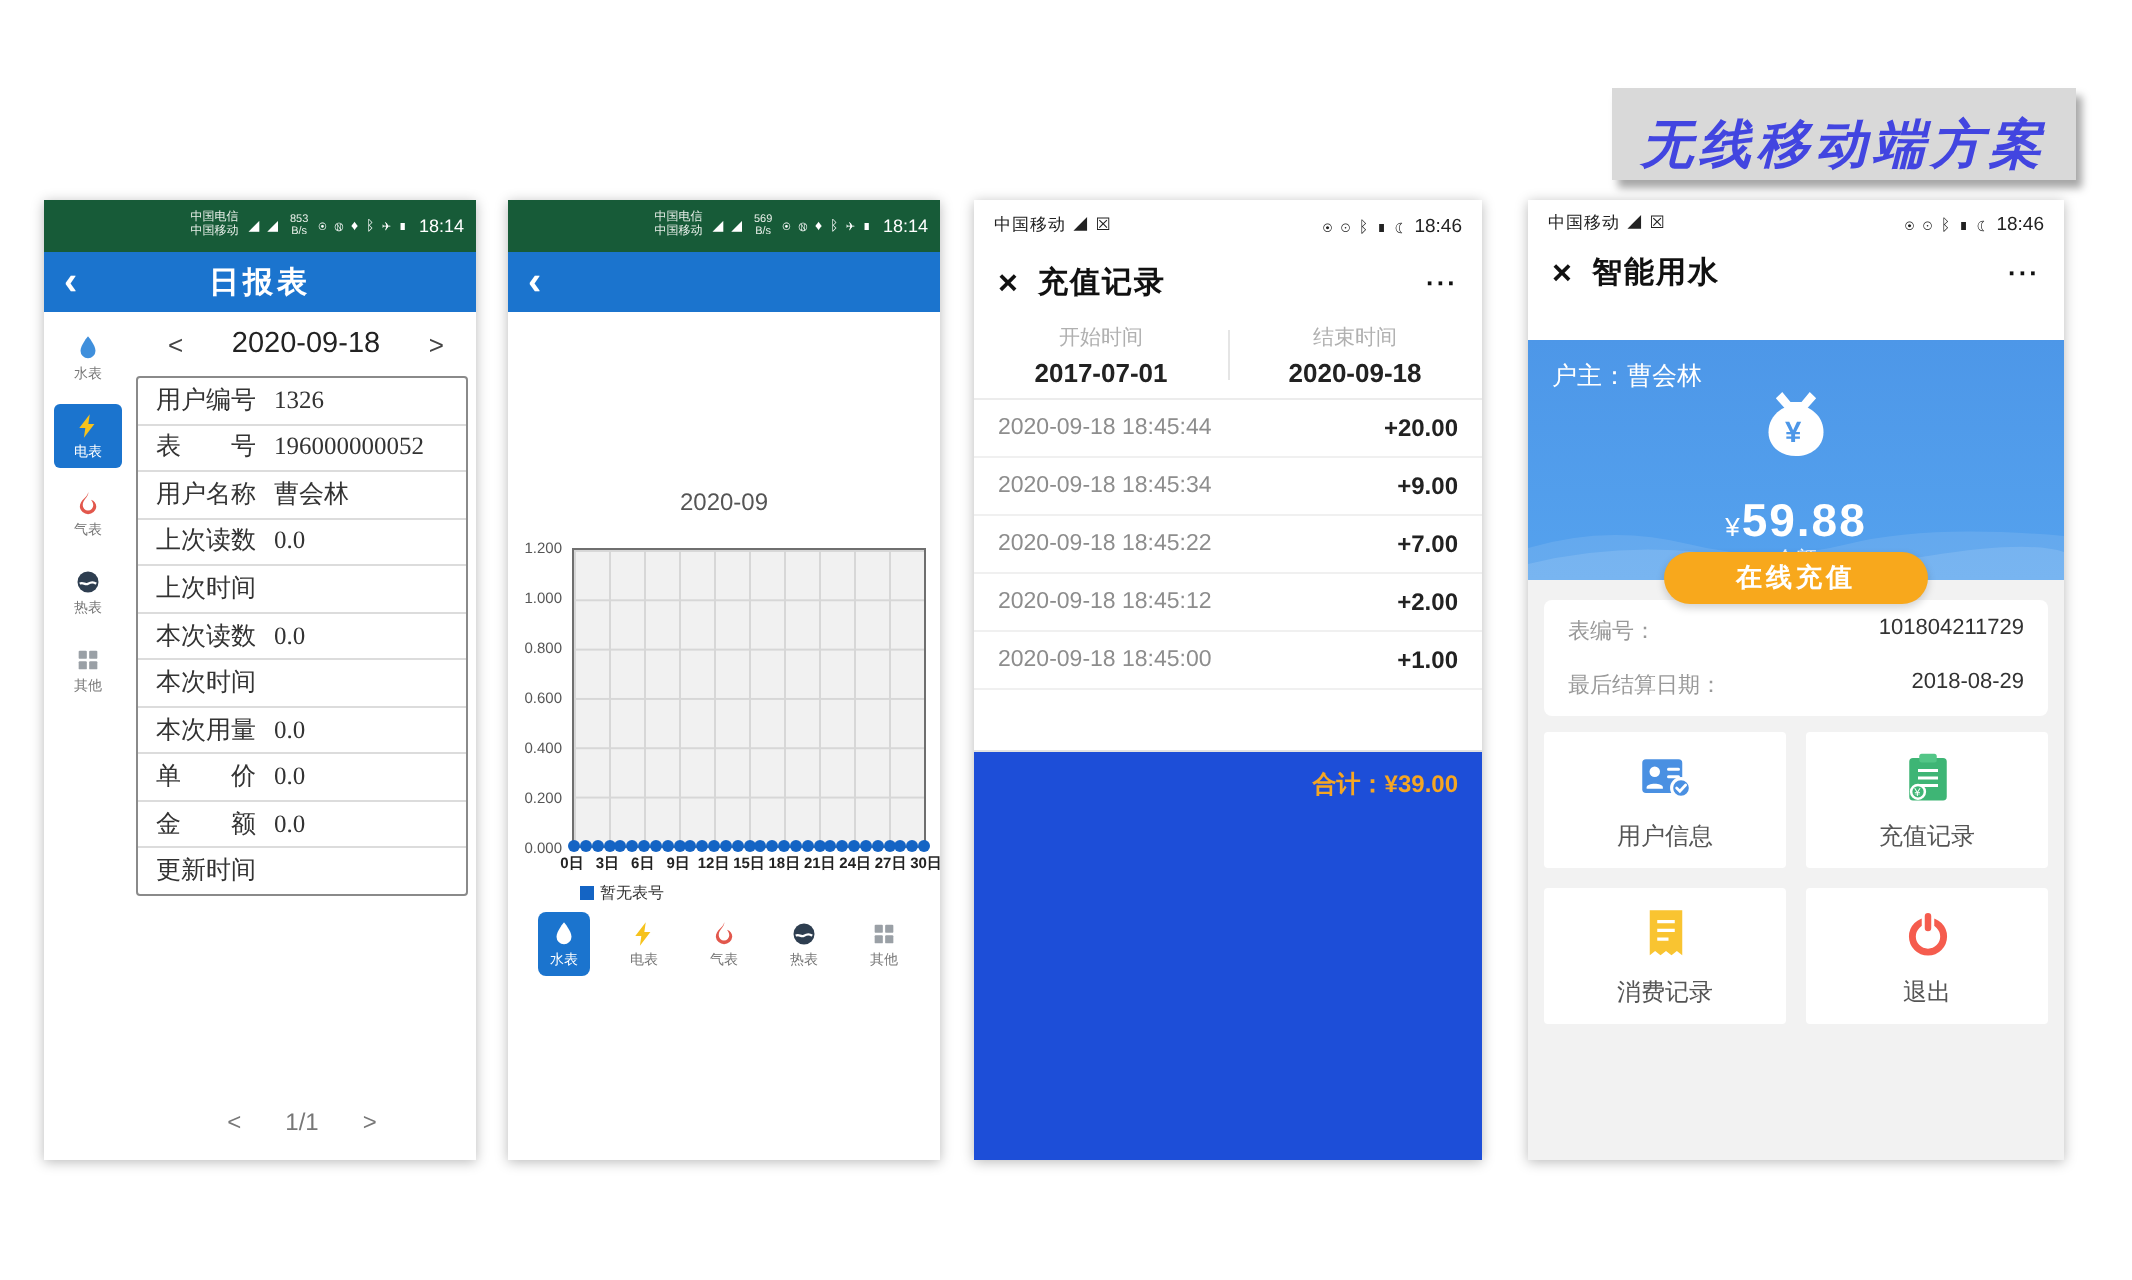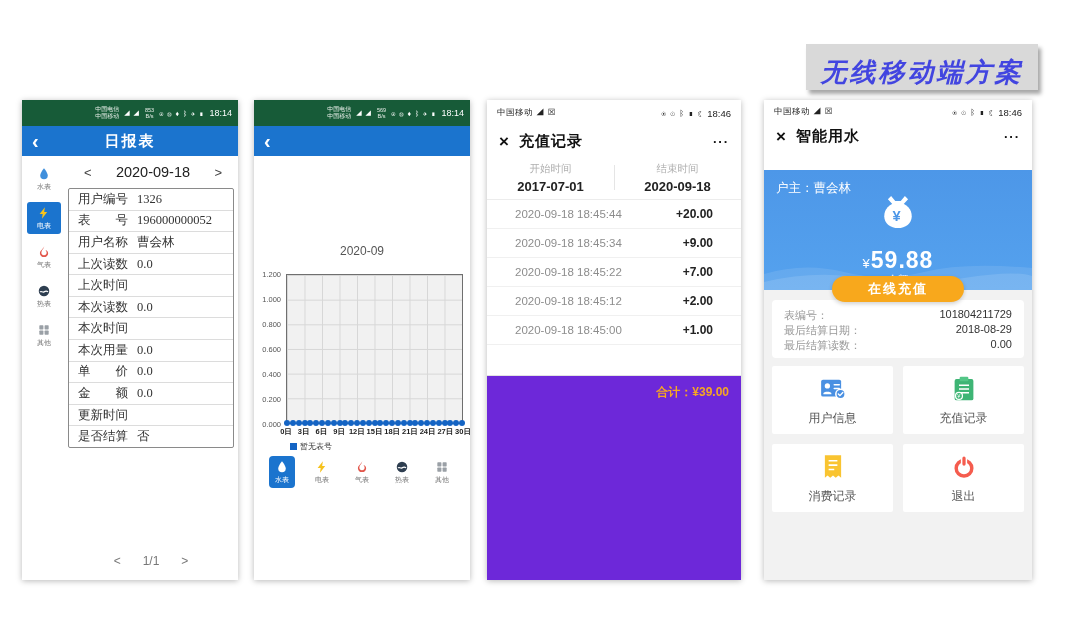--- a/index.html
+++ b/index.html
@@ -105,24 +105,24 @@
 
   
   .filter-row { display:flex; height:44px; border-bottom:1px solid #ececec;
                 position:relative; background:#fff; }
   .filter-col { flex:1; display:flex; flex-direction:column; align-items:center;
                 justify-content:center; gap:3px; }
   .filter-label { font-size:10.5px; color:#b0b0b0; }
   .filter-value { font-size:13px; font-weight:bold; color:#222; }
   .filter-div { position:absolute; left:50%; top:9px; bottom:9px; width:1px; background:#e5e5e5; }
   .rec-row { height:29px; display:flex; align-items:center; justify-content:space-between;
-             padding:0 28px; border-bottom:1px solid #f0f0f0; background:#fff; }
+             padding:0 12px; border-bottom:1px solid #f0f0f0; background:#fff; }
   .rec-time { font-size:11.5px; color:#8d8d8d; }
   .rec-amt { font-size:12px; color:#222; font-weight:bold; }
-  .total-band { position:absolute; left:0; right:0; top:219px; bottom:0; background:#6d28d9;
+  .total-band { position:absolute; left:0; right:0; top:219px; bottom:0; background:#1d4ed8;
                 border-top:1px solid #e2e2e2; text-align:right; padding:8px 12px;
                 font-size:12px; font-weight:bold; color:#f5a623; }
   
 
   
   .p4-bg { position:absolute; left:0; right:0; top:22px; bottom:0; background:#f2f2f2; }
   .p4-card { position:absolute; left:0; right:0; top:22px; height:120px;
              background:linear-gradient(180deg,#4d97e8,#55a2ee); color:#fff; }
   .wave { position:absolute; left:0; right:0; bottom:0; height:34px; width:100%; }
   .owner { position:absolute; left:12px; top:10px; font-size:12.5px; }
@@ -264,24 +264,20 @@
           <span class="t-label">单　　价</span>
           <span class="t-val">0.0</span>
         </div>
         <div class="t-row">
           <span class="t-label">金　　额</span>
           <span class="t-val">0.0</span>
         </div>
         <div class="t-row">
           <span class="t-label">更新时间</span>
           <span class="t-val"></span>
-        </div>
-        <div class="t-row">
-          <span class="t-label">是否结算</span>
-          <span class="t-val">否</span>
         </div>
       </div>
     <div class="pagination">
       <span>&lt;</span>
       <span>1/1</span>
       <span>&gt;</span>
     </div>
   </div>
 </div>
 
@@ -501,24 +497,20 @@
     </div>
     <div class="info-card" id="p4-info">
         <div class="info-row">
           <span class="info-label">表编号：</span>
           <span class="info-value">101804211729</span>
         </div>
         <div class="info-row">
           <span class="info-label">最后结算日期：</span>
           <span class="info-value">2018-08-29</span>
         </div>
-        <div class="info-row">
-          <span class="info-label">最后结算读数：</span>
-          <span class="info-value">0.00</span>
-        </div>
       </div>
     <div class="menu-grid" id="p4-menu">
         <div class="menu-card">
           <span class="menu-icon">
             <svg viewBox="0 0 48 48">
               <rect x="5" y="9" width="32" height="27" rx="3" fill="#4a90e2"></rect>
               <circle cx="15" cy="19" r="4.2" fill="#fff"></circle>
               <path d="M8.5 31.5c0-4 13-4 13 0v1h-13z" fill="#fff"></path>
               <path d="M26 17h8M26 23h8" stroke="#fff" stroke-width="2.4" stroke-linecap="round"></path>
               <circle cx="36" cy="32" r="7.5" fill="#4a90e2" stroke="#fff" stroke-width="2.5"></circle>

